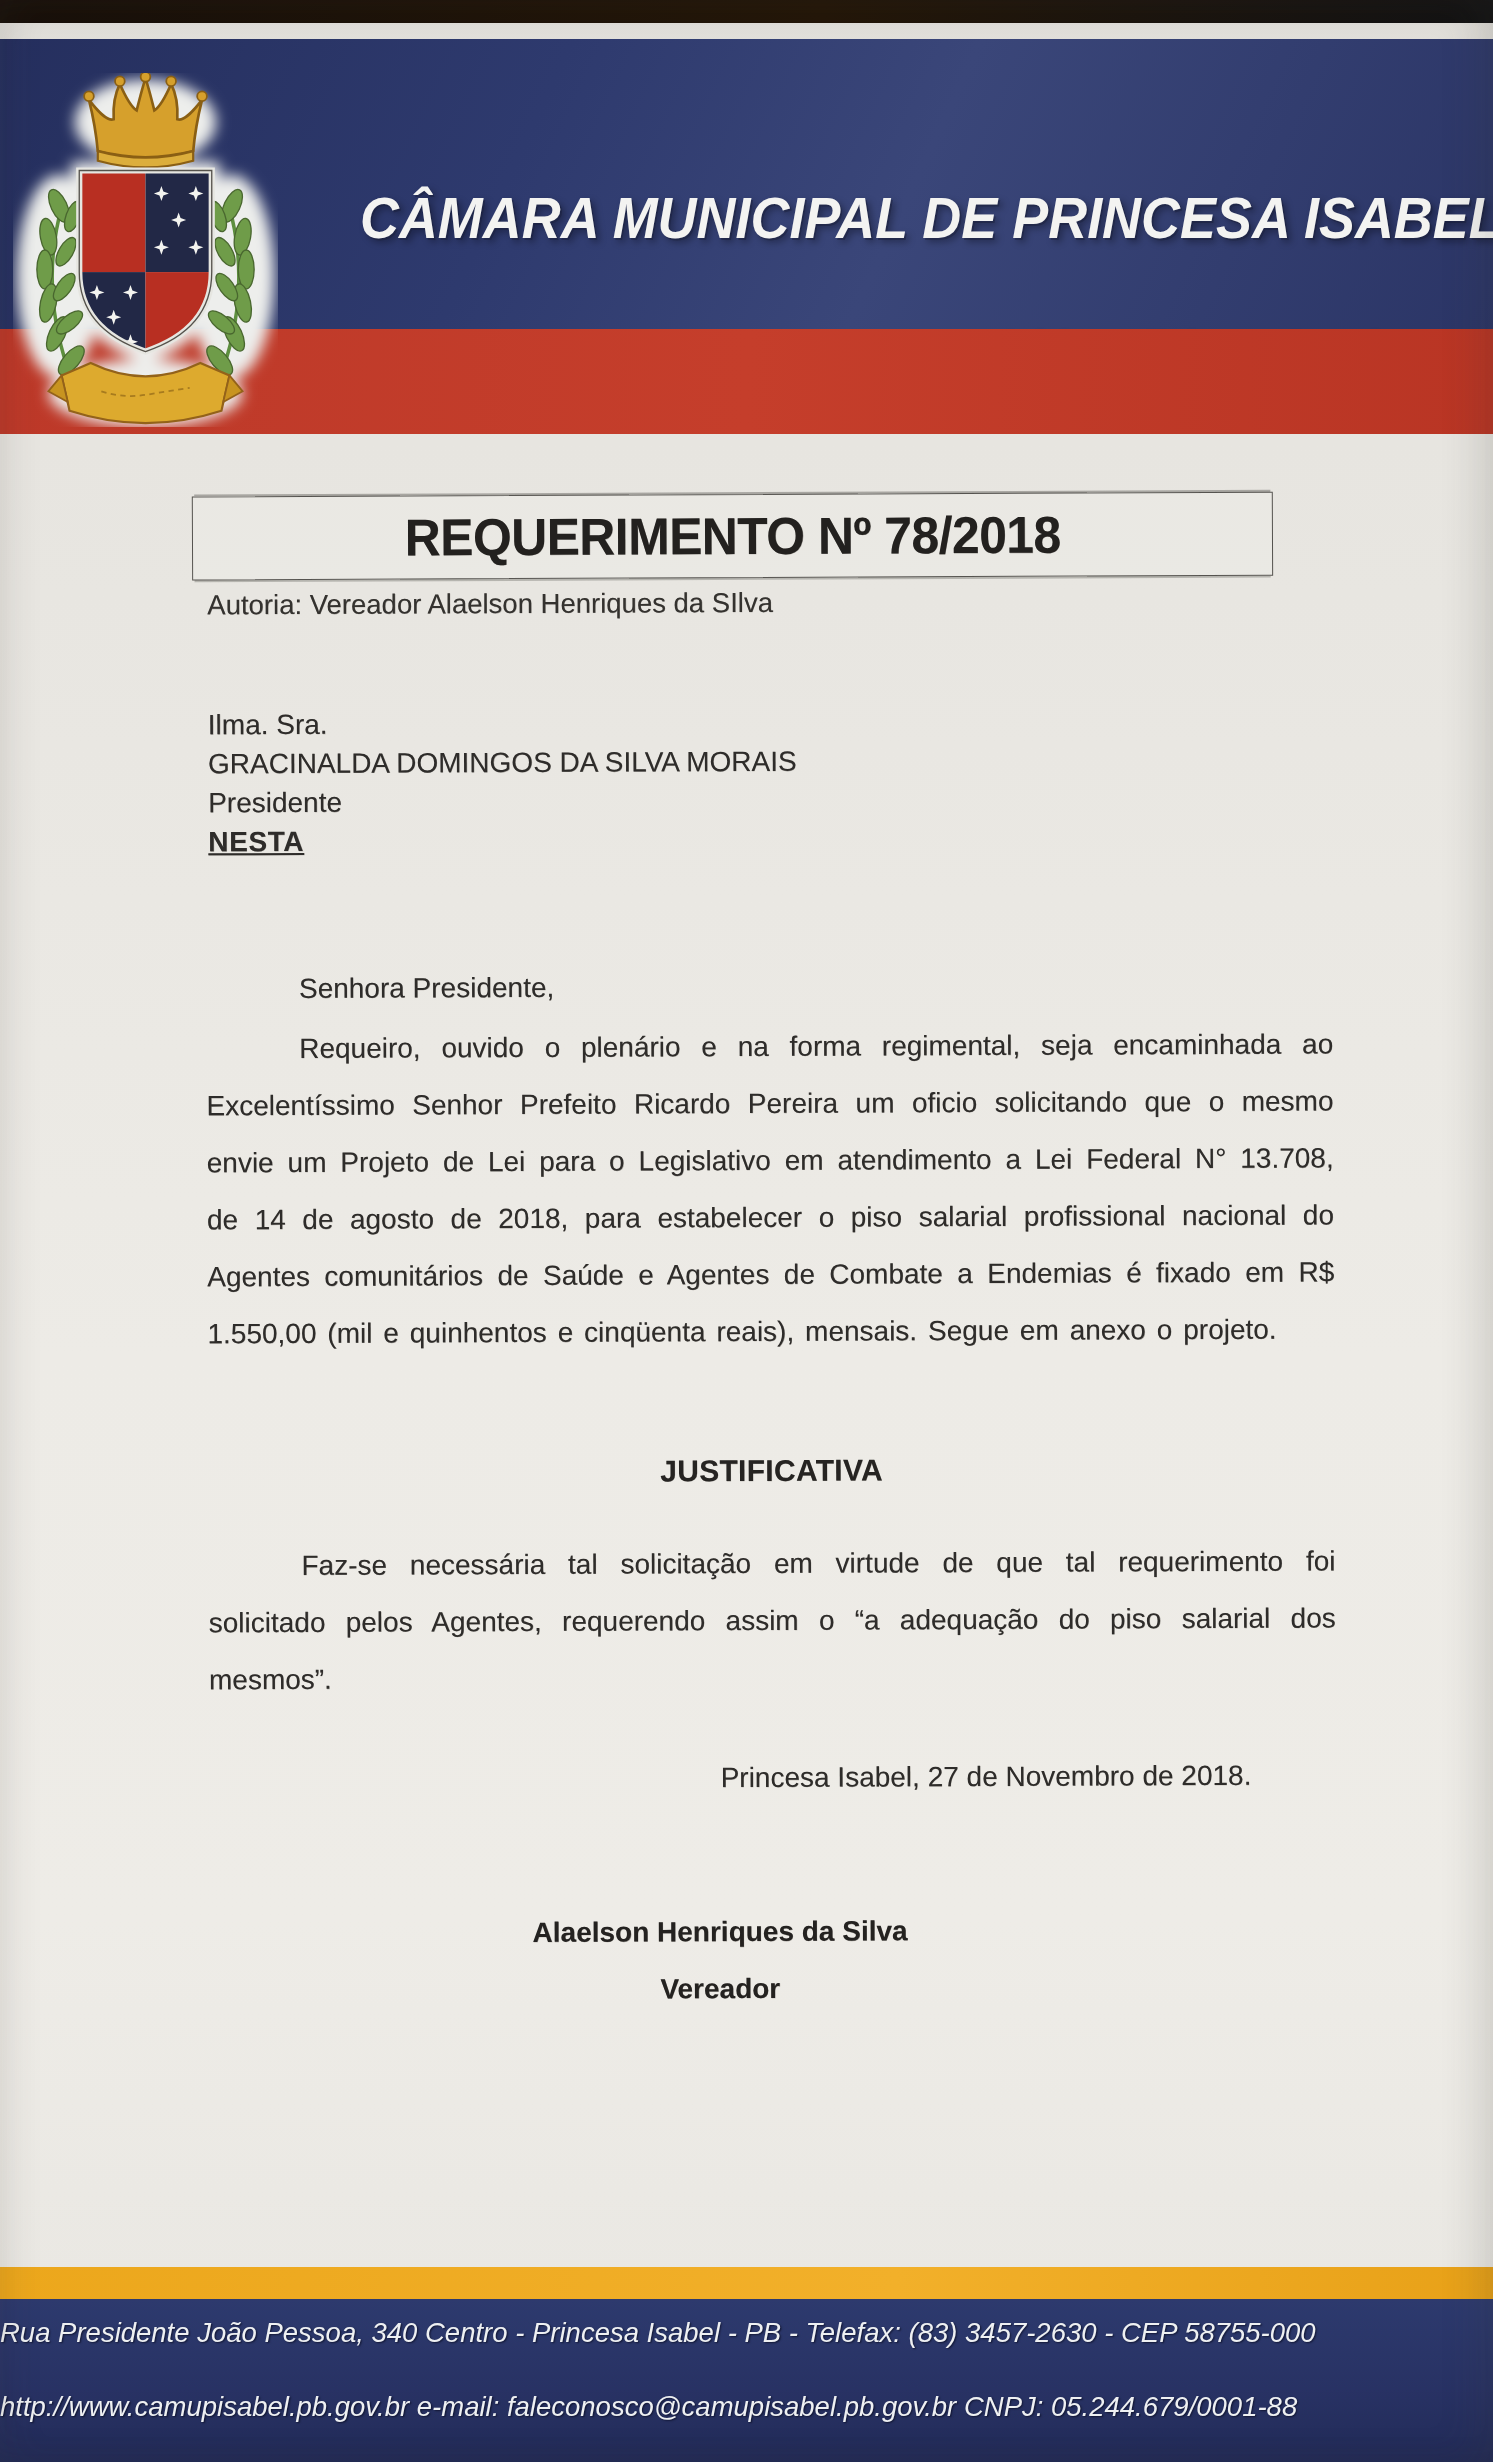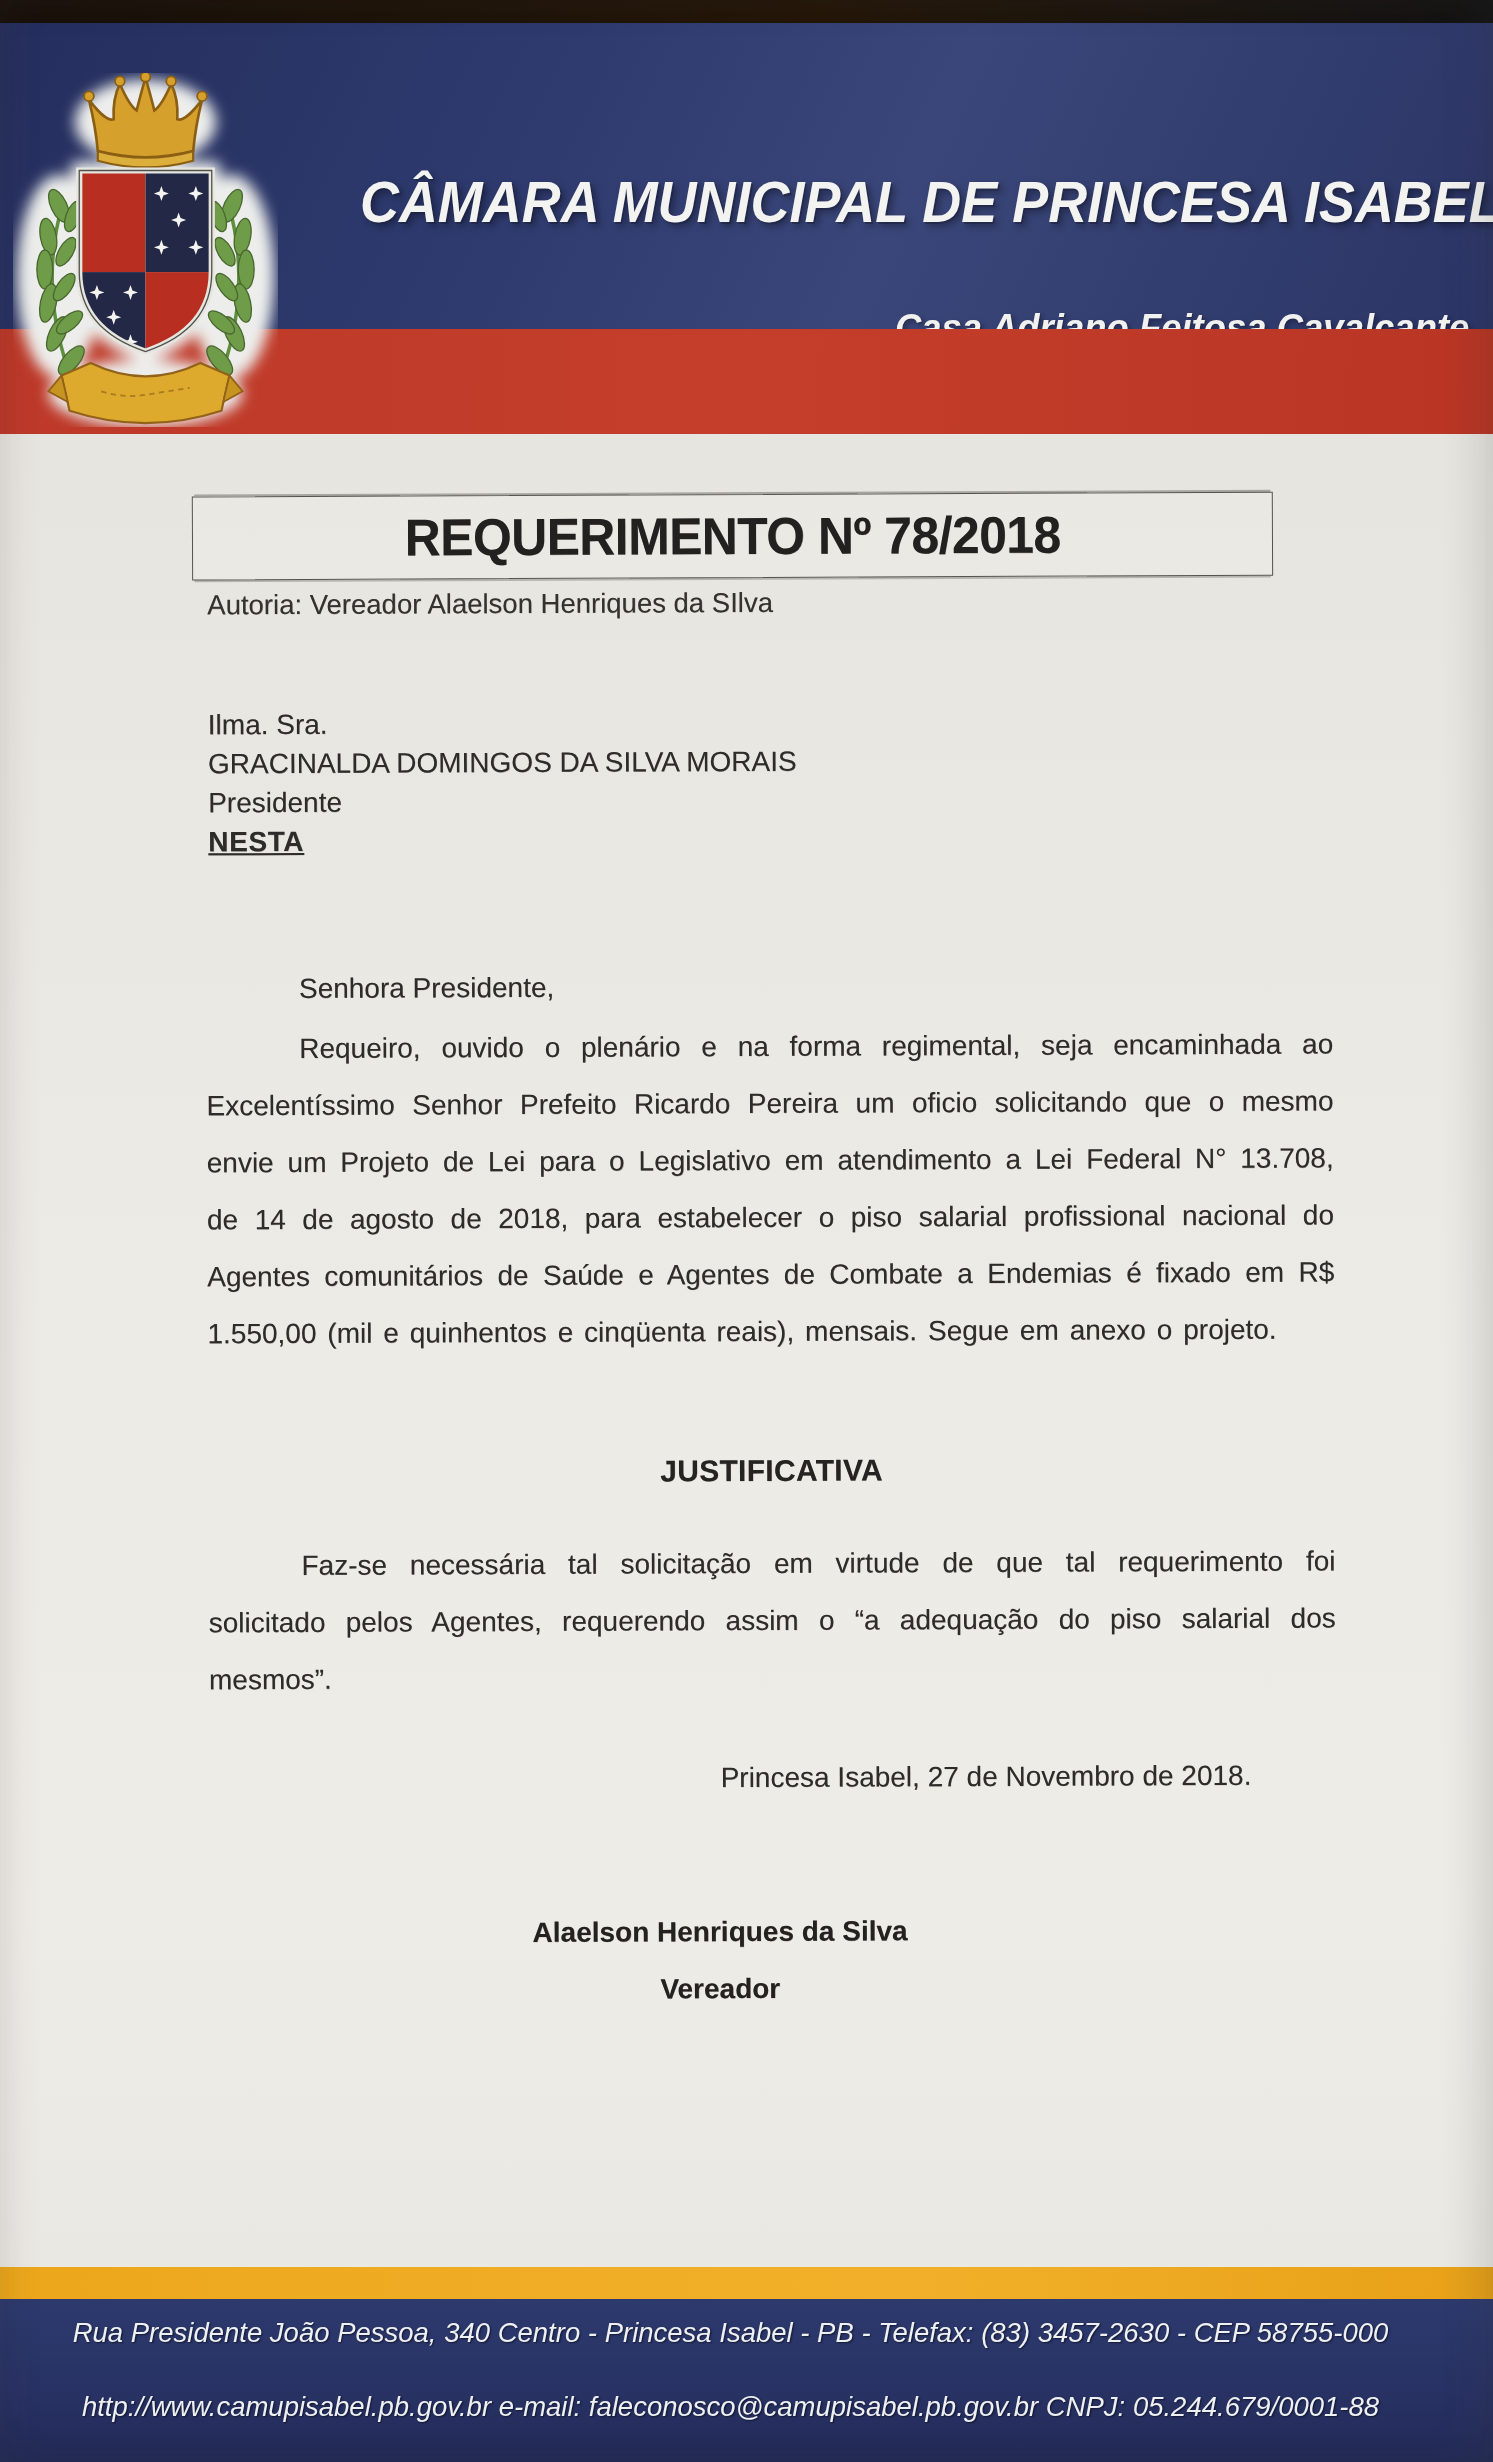--- a/index.html
+++ b/index.html
@@ -7,21 +7,21 @@
     position:relative;width:1494px;height:2462px;overflow:hidden;
     background:linear-gradient(180deg,#e0ded9 0%,#e7e5e0 18%,#edebe6 55%,#eeece7 78%,#e8e6e1 100%);
     font-family:"Liberation Sans", sans-serif;
   }
   .page::after{
     content:"";position:absolute;inset:0;pointer-events:none;
     box-shadow:inset -18.3px 0 37px rgba(60,55,50,.14), inset 15.3px 0 30.5px rgba(60,55,50,.08);
   }
   .top-strip{position:absolute;left:0;top:0;width:1494px;height:23px;
     background:linear-gradient(90deg,#18100a,#241709 55%,#131314);}
-  .banner-blue{position:absolute;left:0;top:23px;width:1494px;height:306px;
+  .banner-blue{position:absolute;left:0;top:39px;width:1494px;height:306px;
     background:linear-gradient(115deg,#252f5e 0%,#2e3a6e 35%,#3a4679 60%,#2b3566 100%);}
   .banner-red{position:absolute;left:0;top:329px;width:1494px;height:105px;
     background:linear-gradient(92deg,#bd3929 0%,#c53e2b 50%,#b93524 100%);}
   .org-title{
     position:absolute;top:145px;right:-7.3px;margin:0;
     font-size:58px;font-weight:bold;font-style:italic;color:#f3f3f1;white-space:nowrap;
     transform:scaleX(.93);transform-origin:right center;letter-spacing:0px;
     text-shadow:1.8px 1.8px 0 rgba(25,28,55,.45), 4.3px 4.3px 7.3px rgba(0,0,10,.35);
   }
   .org-subtitle{
@@ -60,21 +60,21 @@
   .par-justif{top:1535px;}
   .dateline{position:absolute;left:207px;top:1762px;width:1042px;text-align:right;font-size:28px;}
   .sig-name{position:absolute;left:0;top:1916px;width:1434px;text-align:center;font-size:28px;font-weight:bold;color:#242220;}
   .sig-role{position:absolute;left:0;top:1973px;width:1434px;text-align:center;font-size:28px;font-weight:bold;color:#242220;}
 
   .footer-yellow{position:absolute;left:0;top:2267px;width:1494px;height:32px;
     background:linear-gradient(91deg,#eca71c,#f2b02a 60%,#e8a118);}
   .footer-blue{position:absolute;left:0;top:2299px;width:1494px;height:164px;
     background:linear-gradient(180deg,#2d3a6e 0%,#283264 55%,#222b58 100%);}
   .footer-line{
-    position:absolute;left:0;width:1461px;text-align:center;white-space:nowrap;
+    position:absolute;left:0;width:1461px;white-space:nowrap;
     font-size:27.5px;font-style:italic;color:#eef0f2;
     text-shadow:1.2px 1.2px 1.8px rgba(0,0,15,.55);
   }
   .footer-line.l1{top:2317px;}
   .footer-line.l2{top:2356px;margin-top:35px;}
 </style>
 </head>
 <body>
 
 <div class="page">

